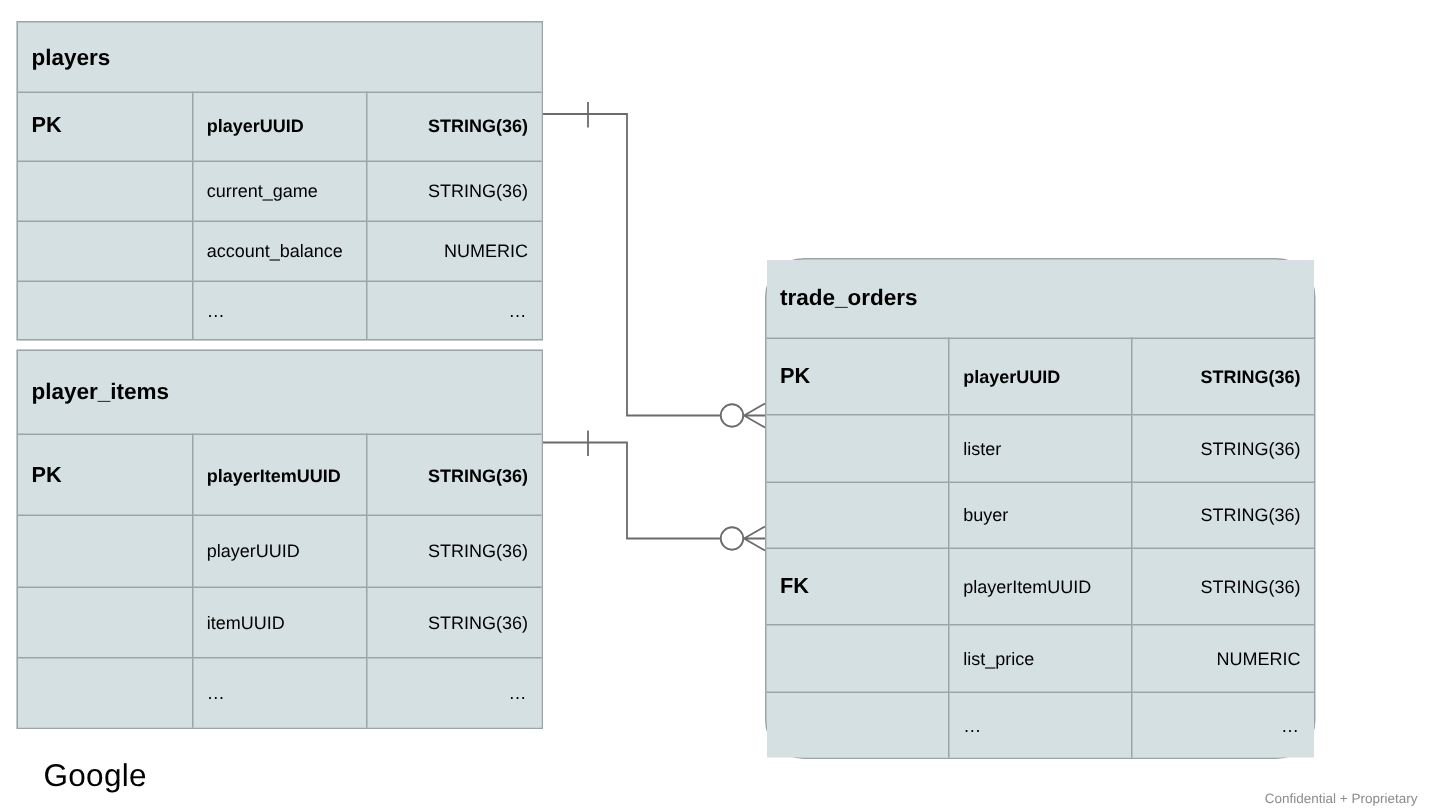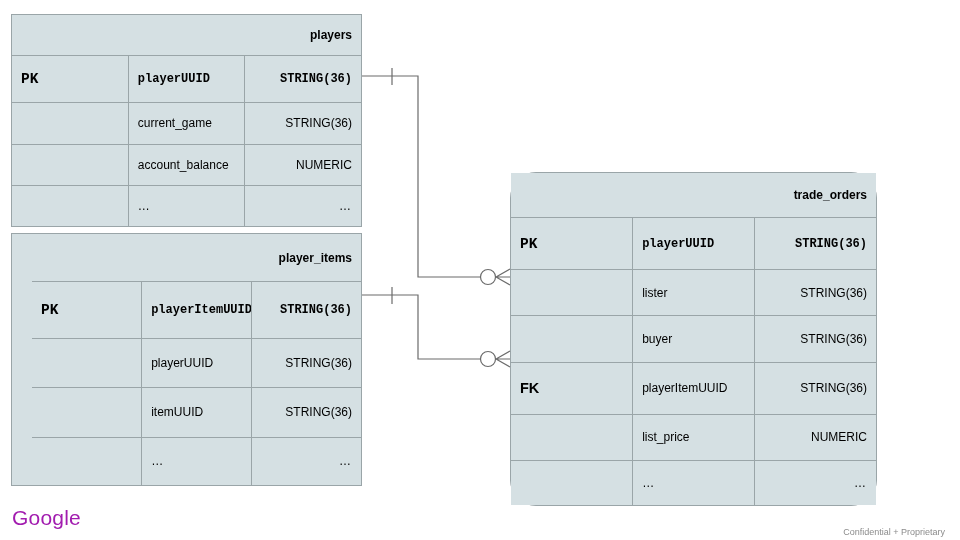--- a/index.html
+++ b/index.html
@@ -42,74 +42,73 @@
     background: #d5e0e3;
     color: #000000;
     font-size: 12px;
     padding: 0 9px;
     vertical-align: middle;
     box-sizing: border-box;
     white-space: nowrap;
     overflow: hidden;
   }
   .entity td.title {
-    text-align: right;
+    text-align: left;
     font-weight: bold;
-    font-size: 12px;
+    font-size: 15px;
     border-left: none;
     border-right: none;
     border-top: none;
   }
   .entity td.keycol {
     text-align: left;
     font-weight: bold;
     font-size: 14.5px;
     border-left: none;
   }
   .entity td.typecol {
     border-right: none;
     text-align: right;
   }
   .entity tr.pkrow td {
     font-weight: bold;
-    font-family: Liberation Mono, monospace;
   }
   .entity tr:last-child td {
     border-bottom: none;
   }
   .ellipsis-cell {
     letter-spacing: 1px;
   }
 
   
   #tbl-players      { left: 11px;  top: 14px;  width: 351px; height: 213px; }
-  #tbl-player-items { left: 11px;  top: 233px; width: 351px; height: 253px; padding-left: 20px; }
+  #tbl-player-items { left: 11px;  top: 233px; width: 351px; height: 253px; }
   #tbl-trade-orders { left: 510px; top: 172px; width: 367px; height: 334px; border-radius: 26px; }
 
   
   #connectors {
     position: absolute;
     left: 0; top: 0;
     width: 960px; height: 540px;
     pointer-events: none;
   }
   #connectors path, #connectors line, #connectors circle {
     stroke: #6b6b6b;
     stroke-width: 1.2px;
     fill: none;
   }
   #connectors circle { fill: #ffffff; }
 
   
   #footer-logo {
     position: absolute;
-    left: 12px;
+    left: 29px;
     top: 506px;
     font-size: 21px;
-    color: #a21caf;
+    color: #000000;
     letter-spacing: 0.2px;
     font-family: "Liberation Sans", sans-serif;
   }
   #footer-note {
     position: absolute;
     right: 15px;
     top: 527px;
     font-size: 9px;
     color: #8c8c8c;
     font-family: "Liberation Sans", sans-serif;

